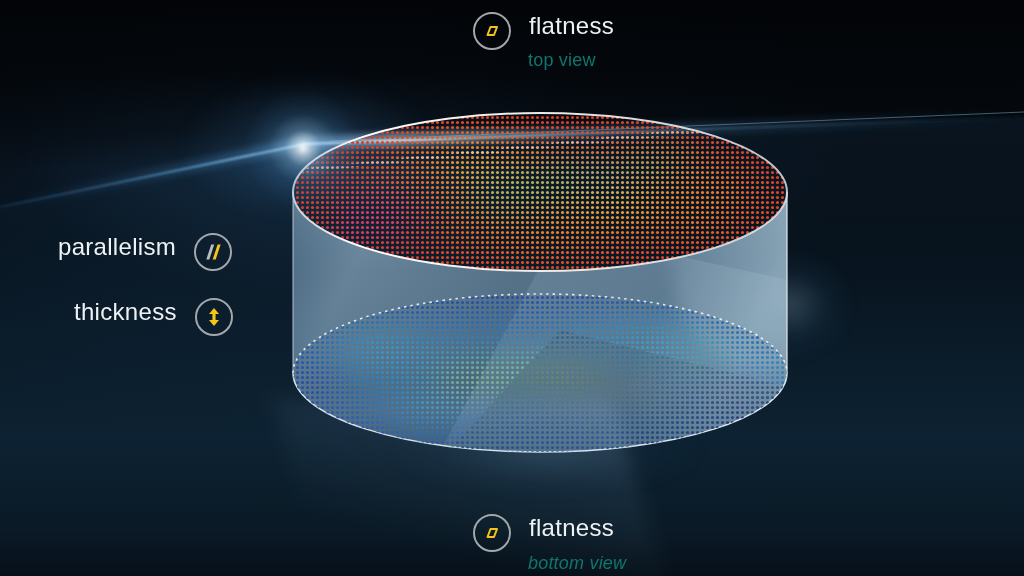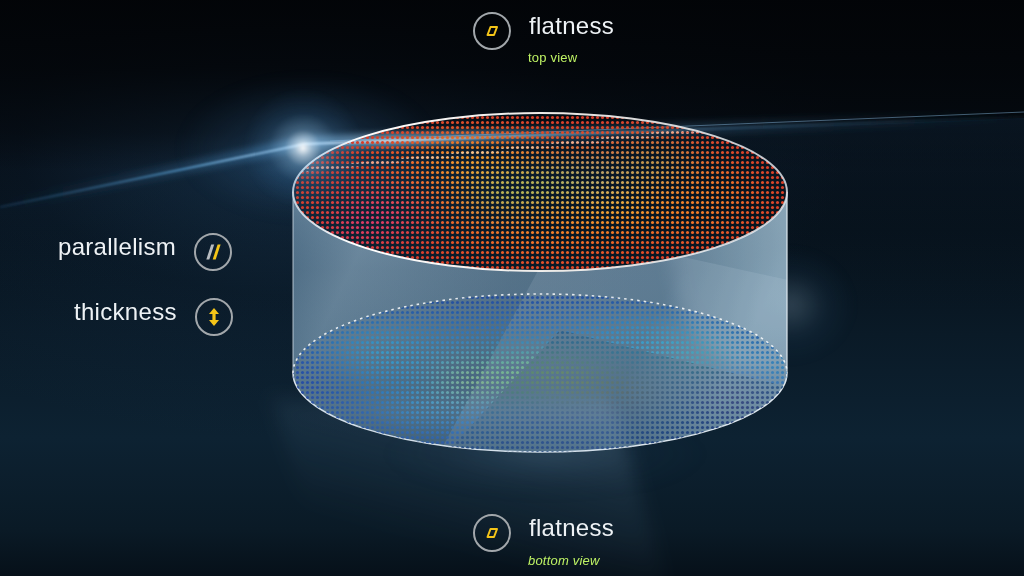--- a/index.html
+++ b/index.html
@@ -43,22 +43,22 @@
     flex: none;
   }
   .lbl-main {
     color: #eef2f5;
     font-size: 24px;
     font-weight: 400;
     letter-spacing: 0.3px;
     white-space: nowrap;
   }
   .lbl-sub {
-    color: #bef264;
-    font-size: 13px;
+    color: #0f766e;
+    font-size: 18px;
     letter-spacing: 0.2px;
     white-space: nowrap;
   }
 
   #flatness-top { left: 473px; top: 12px; }
   #flatness-top .lbl-main { margin-left: 18px; }
   #flatness-top-sub { position: absolute; left: 528px; top: 50px; }
 
   #flatness-bottom { left: 473px; top: 514px; }
   #flatness-bottom .lbl-main { margin-left: 18px; }

